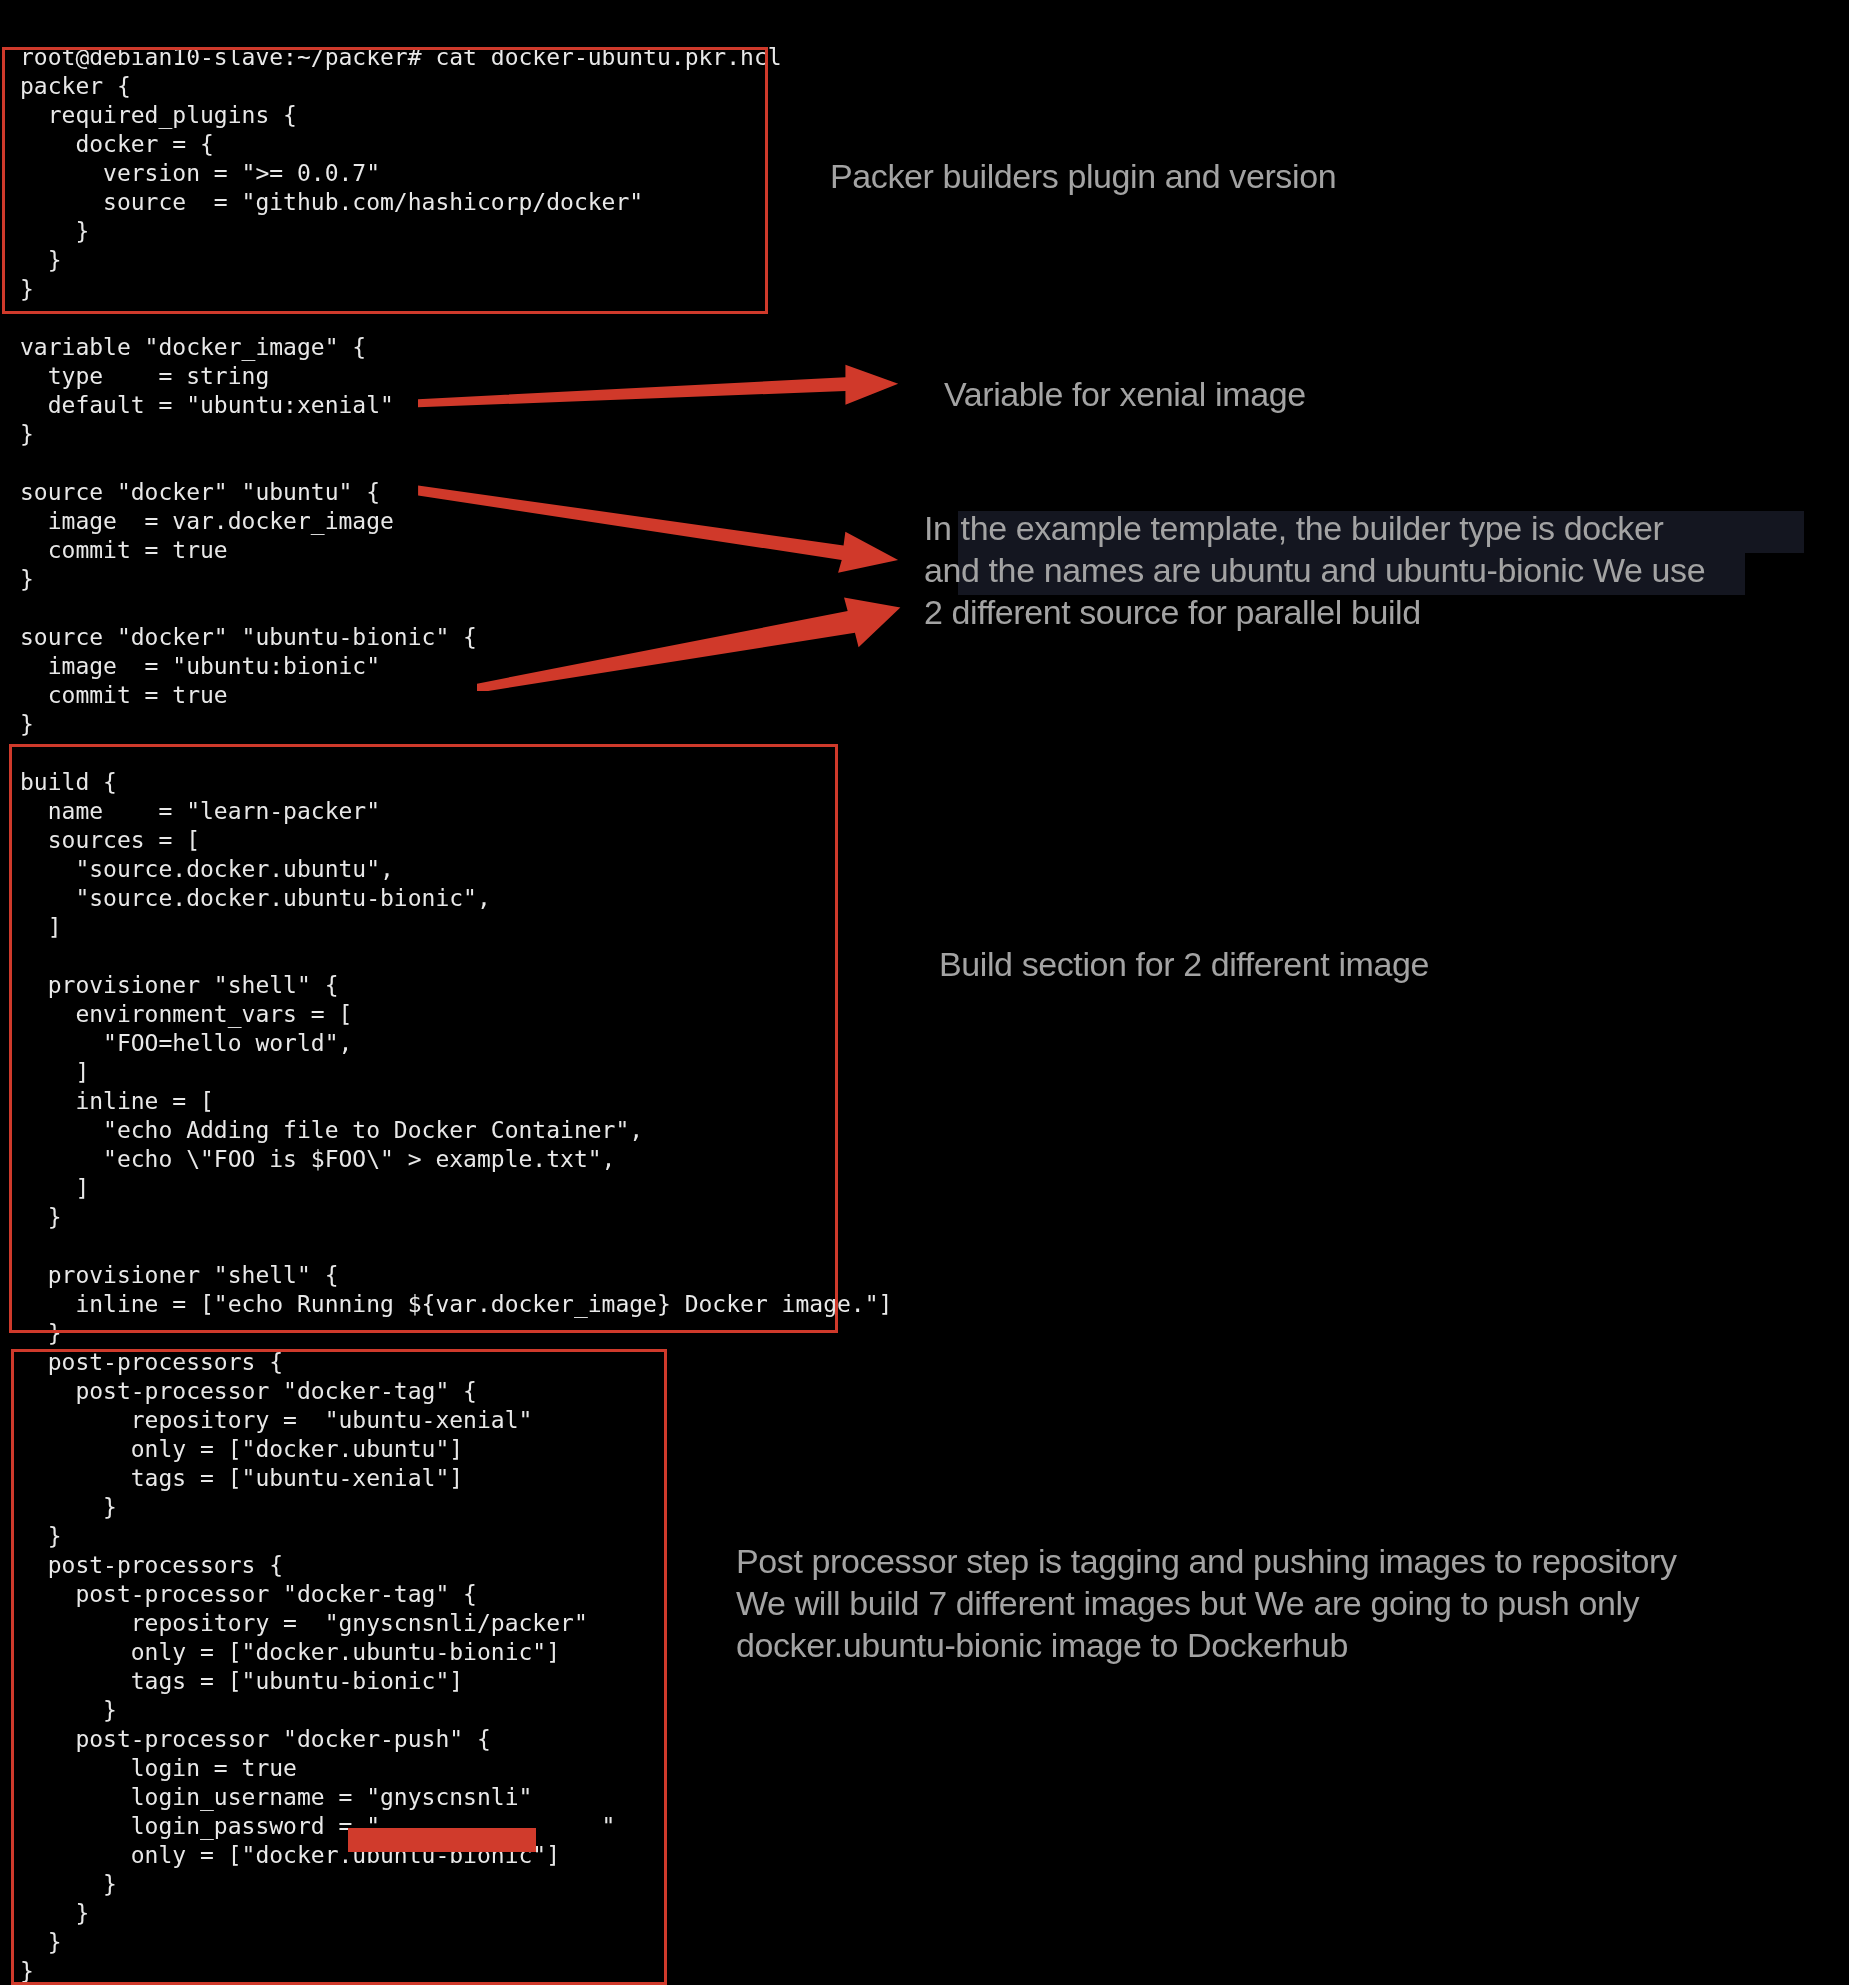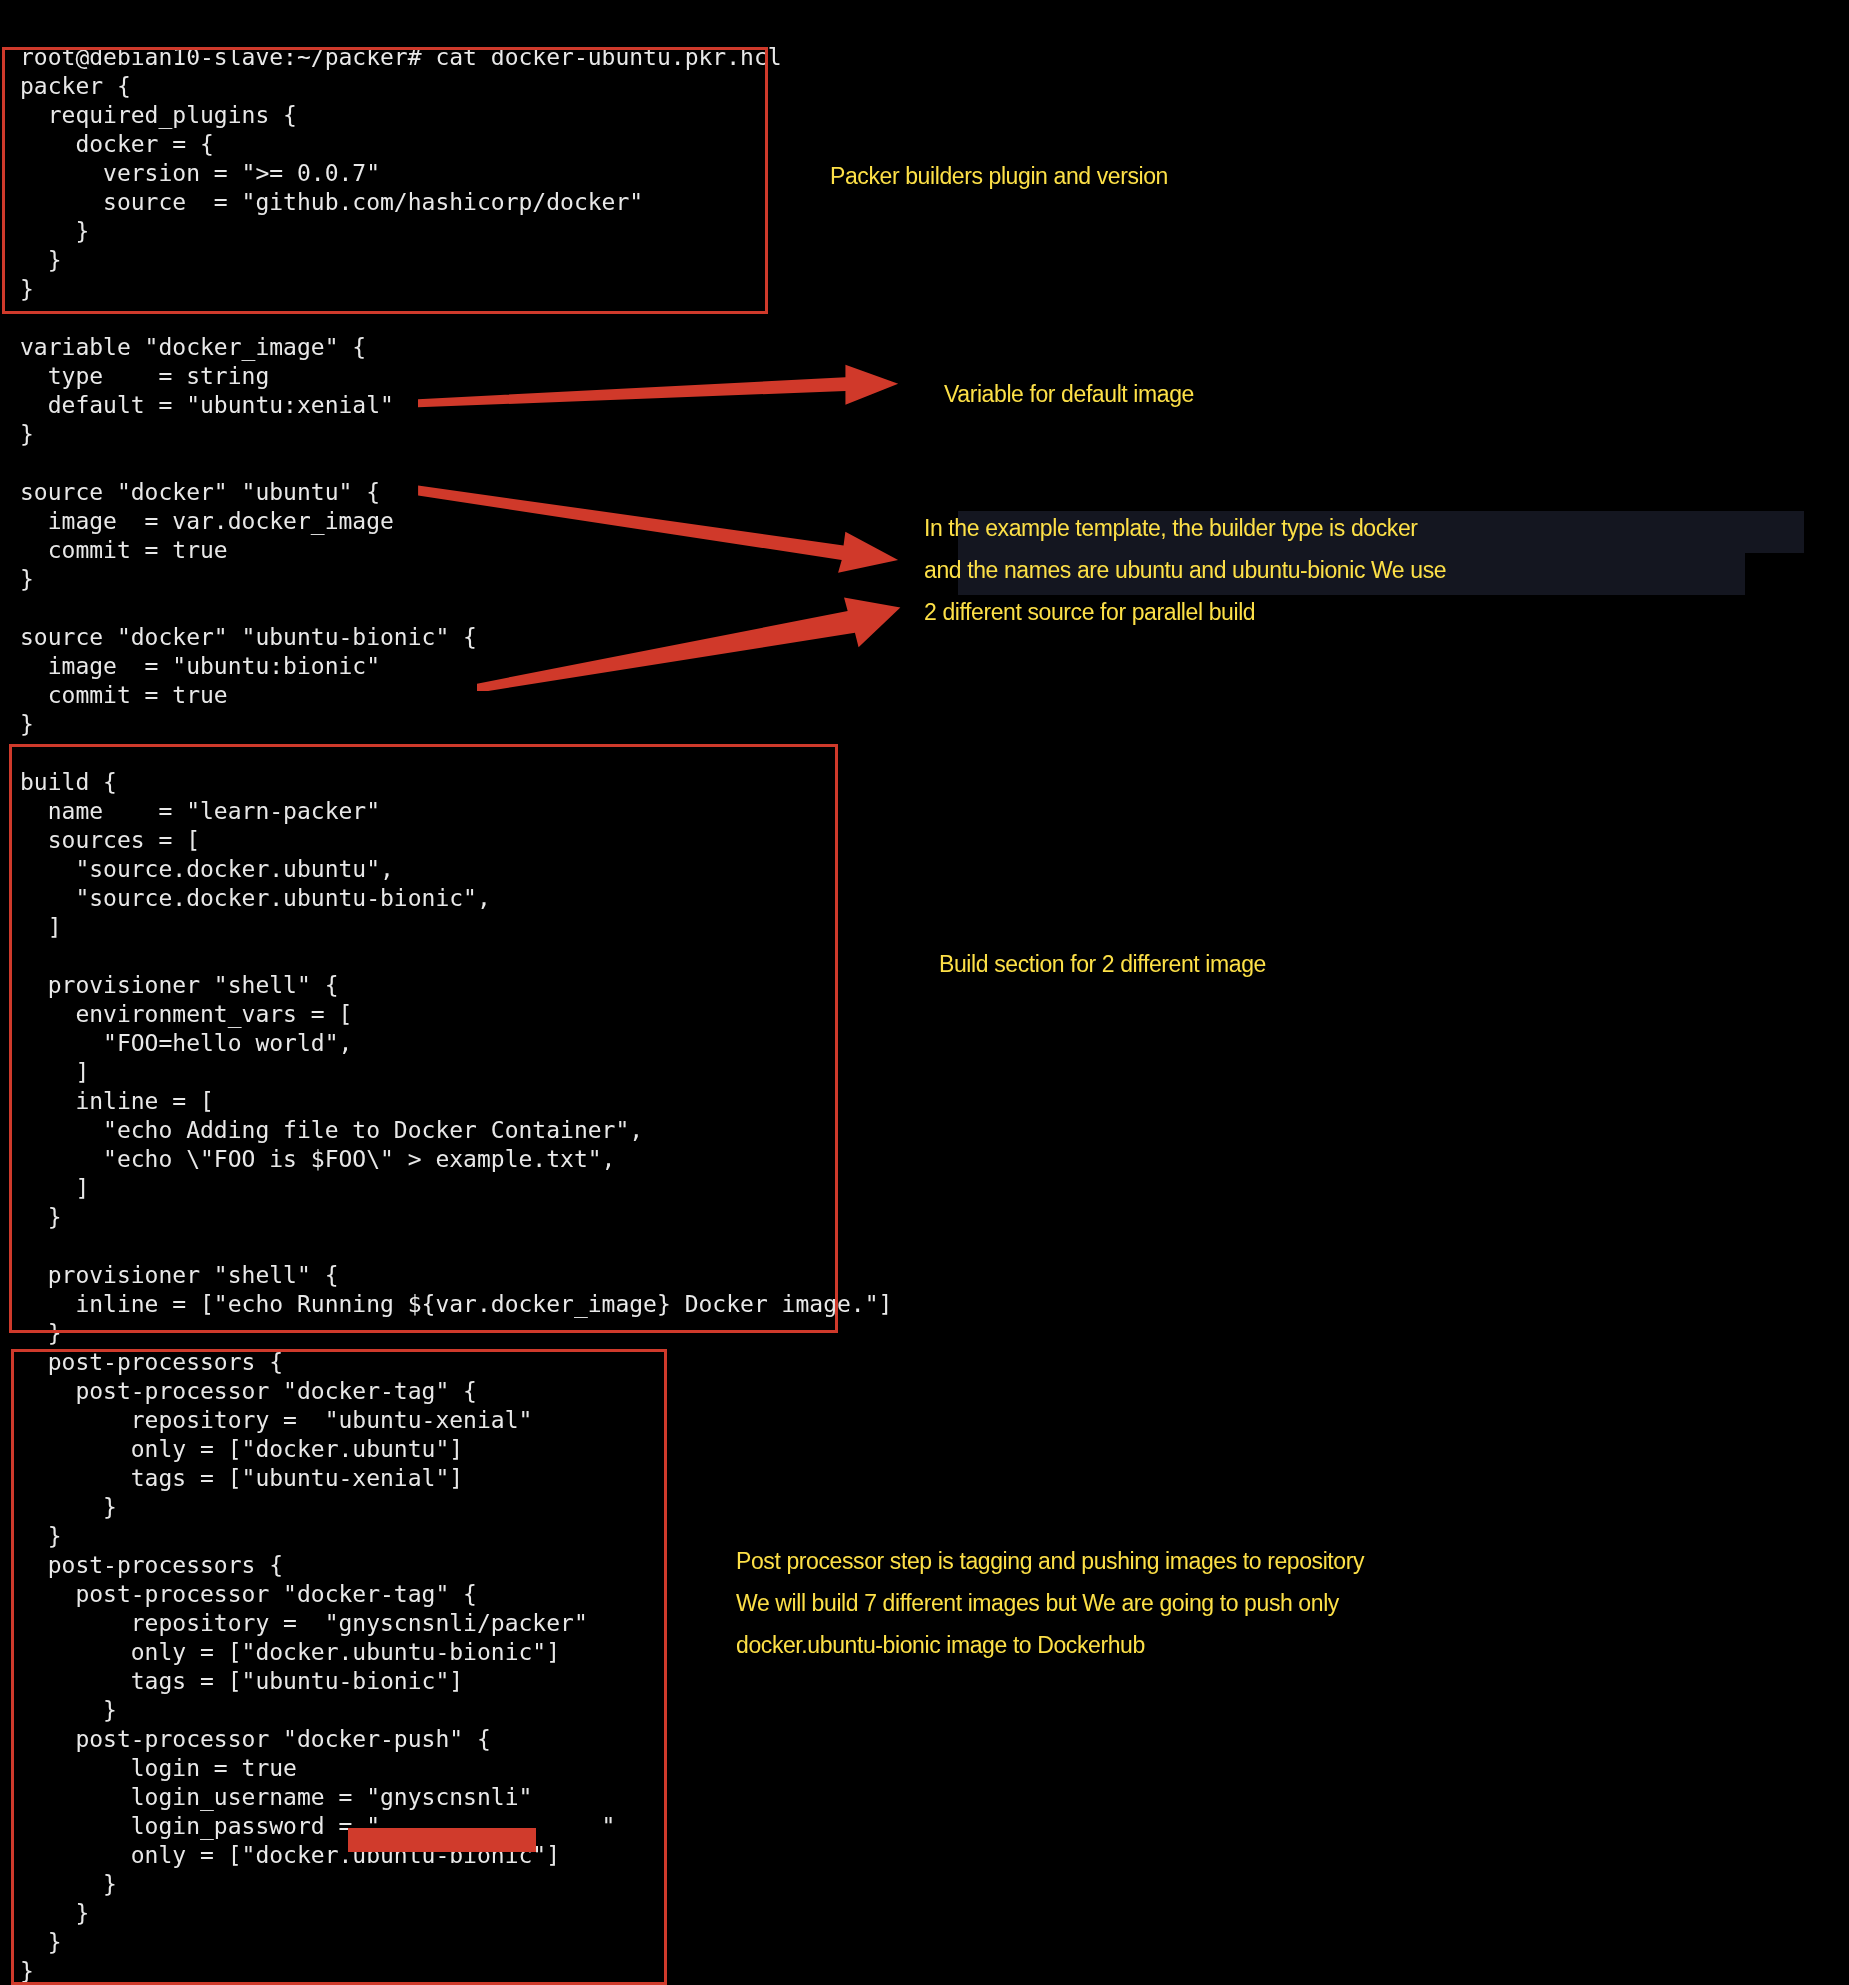--- a/index.html
+++ b/index.html
@@ -54,23 +54,23 @@
     z-index: 3;
     pointer-events: none;
   }
   #box-packer    { left: 1.8px;  top: 47px;   width: 766px;  height: 267px; }
   #box-build     { left: 9px; top: 744px;  width: 829px;  height: 589px; }
   #box-postproc  { left: 11px; top: 1349px; width: 656px;  height: 636px; }
 
   
   .anno {
     position: absolute;
-    color: #fde047;
+    color: #a3a3a3;
     font-family: "Liberation Sans", sans-serif;
-    font-size: 23px;
+    font-size: 34px;
     line-height: 42px;
     font-weight: 400;
     white-space: pre;
     z-index: 5;
     letter-spacing: -0.4px;
   }
   #anno-plugin   { left: 830px;  top: 155px; }
   #anno-variable { left: 944px; top: 373px; }
   #anno-sources  { left: 924px; top: 507px; }
   #anno-build    { left: 939px; top: 943px; }
@@ -109,21 +109,21 @@
 
 <svg class="arrow" id="arrow-source1" width="482" height="100" viewBox="0 0 530 110">
   <path d="M0 6 L468 72 L470 57 L528 88 L462 102 L466 88 L0 17 Z" fill="#d0392a"></path>
 </svg>
 
 <svg class="arrow" id="arrow-source2" width="427" height="100" viewBox="0 0 470 110">
   <path d="M0 102 L408 22 L404 7 L466 18 L420 62 L416 46 L0 112 Z" fill="#d0392a"></path>
 </svg>
 
 <div class="anno" id="anno-plugin">Packer builders plugin and version</div>
-<div class="anno" id="anno-variable">Variable for default image</div>
+<div class="anno" id="anno-variable">Variable for xenial image</div>
 <div class="anno" id="anno-sources">In the example template, the builder type is docker 
 and the names are ubuntu and ubuntu-bionic We use
 2 different source for parallel build</div>
 <div class="anno" id="anno-build">Build section for 2 different image</div>
 <div class="anno" id="anno-post">Post processor step is tagging and pushing images to repository
 We will build 7 different images but We are going to push only
 docker.ubuntu-bionic image to Dockerhub</div>
 
 <div class="redact"></div>
 

